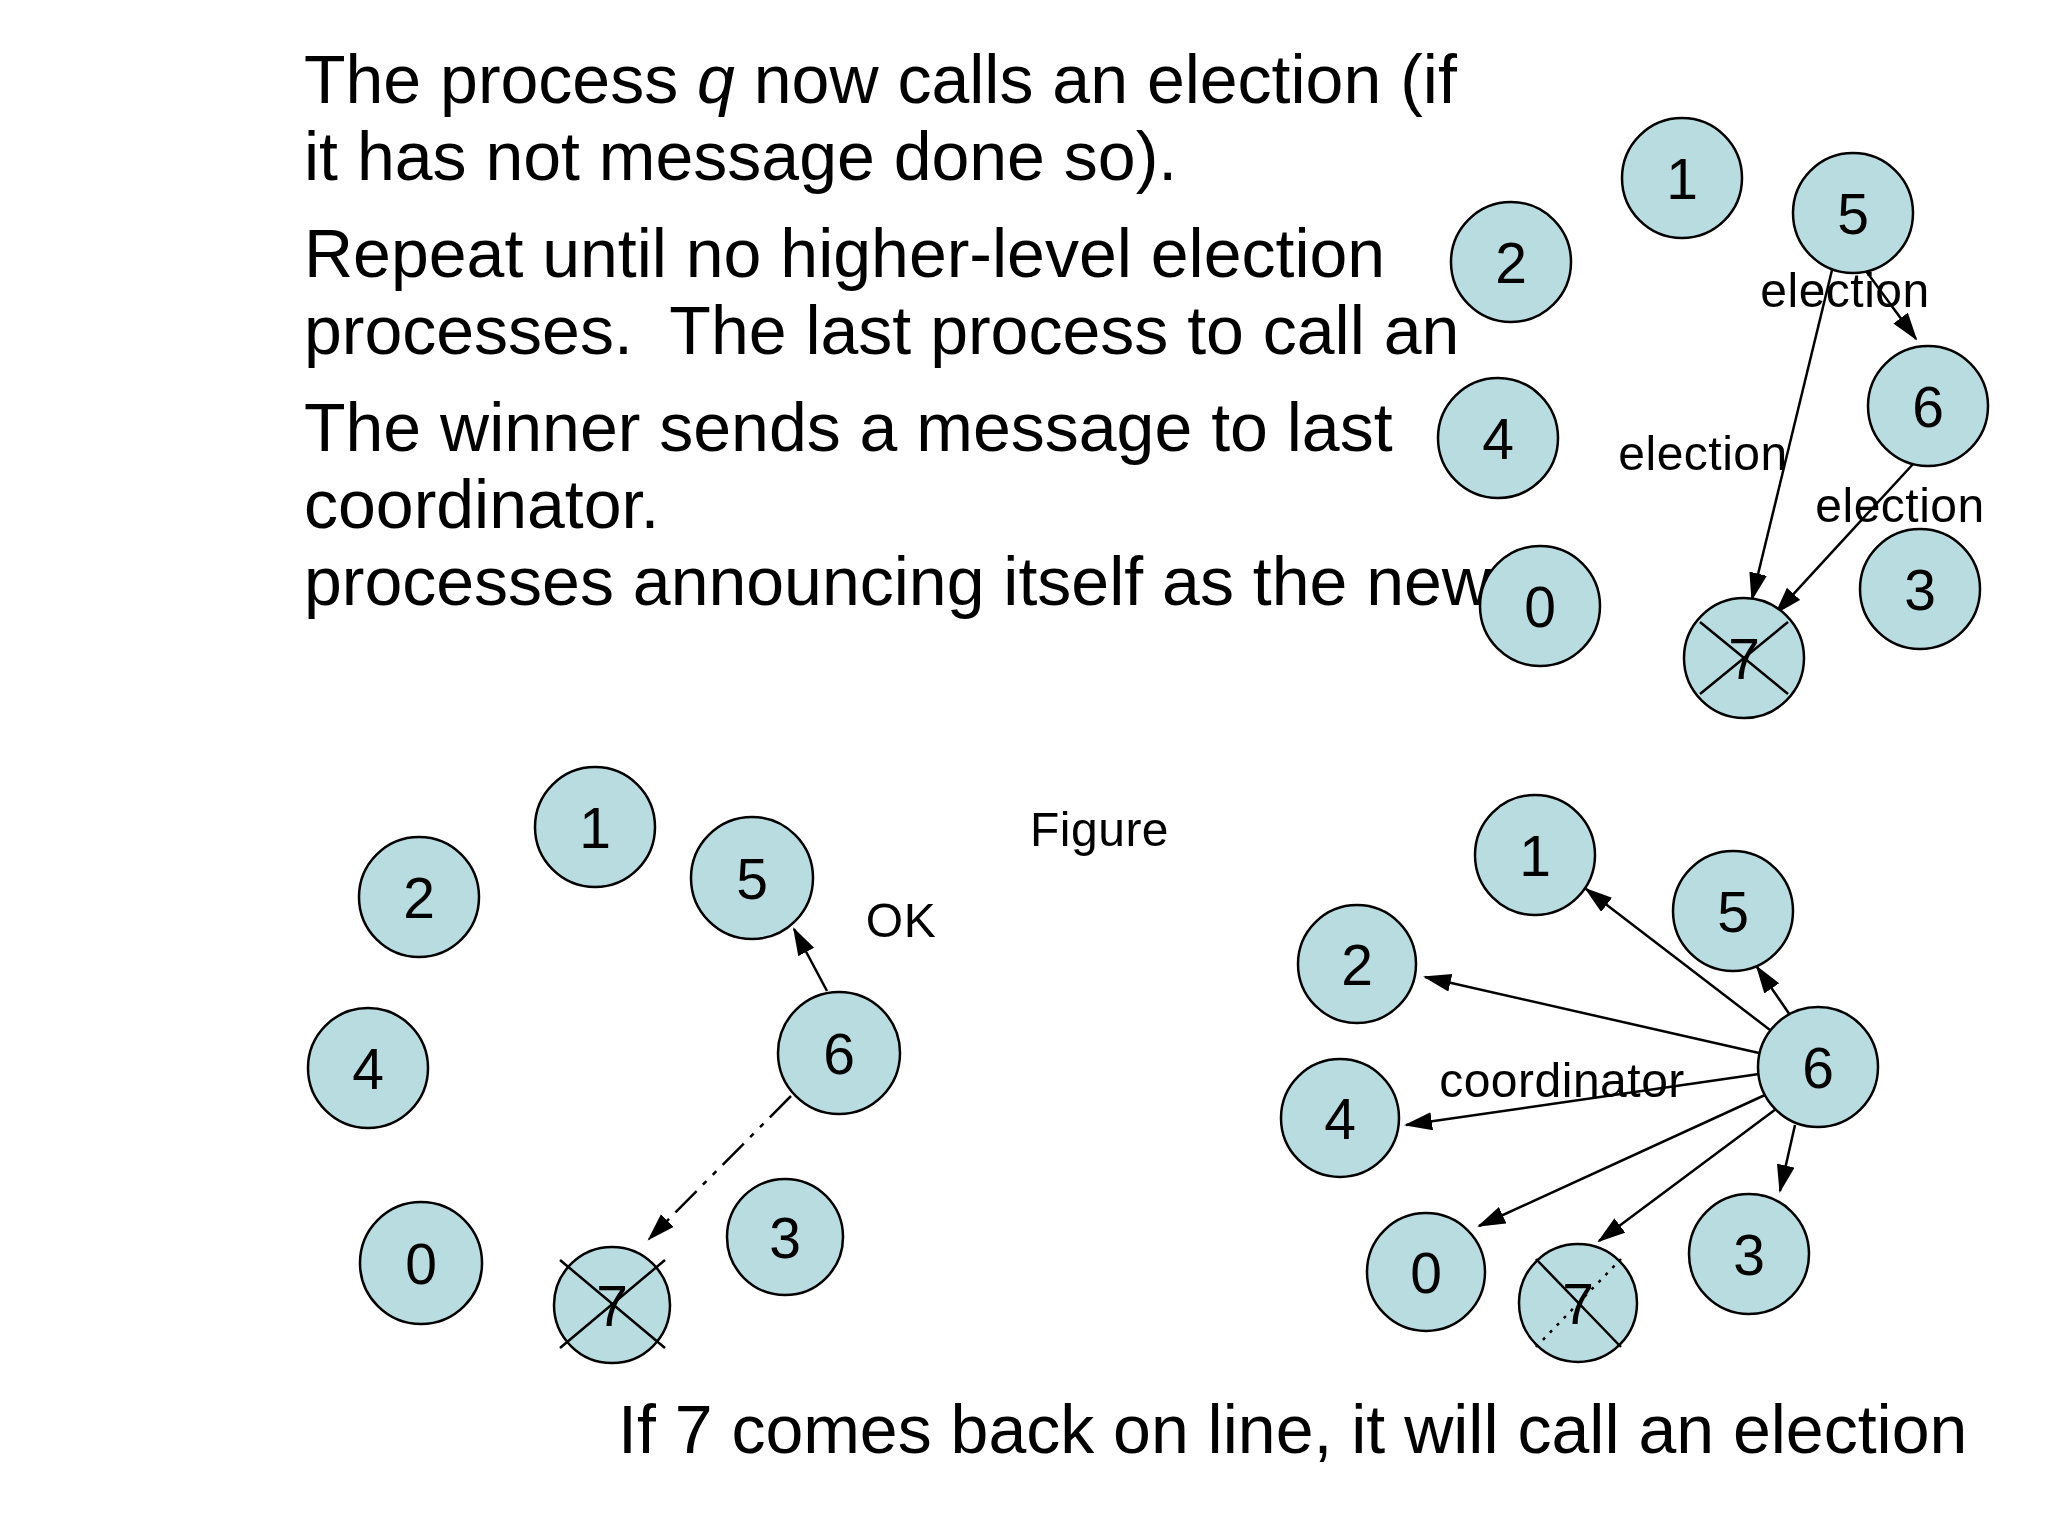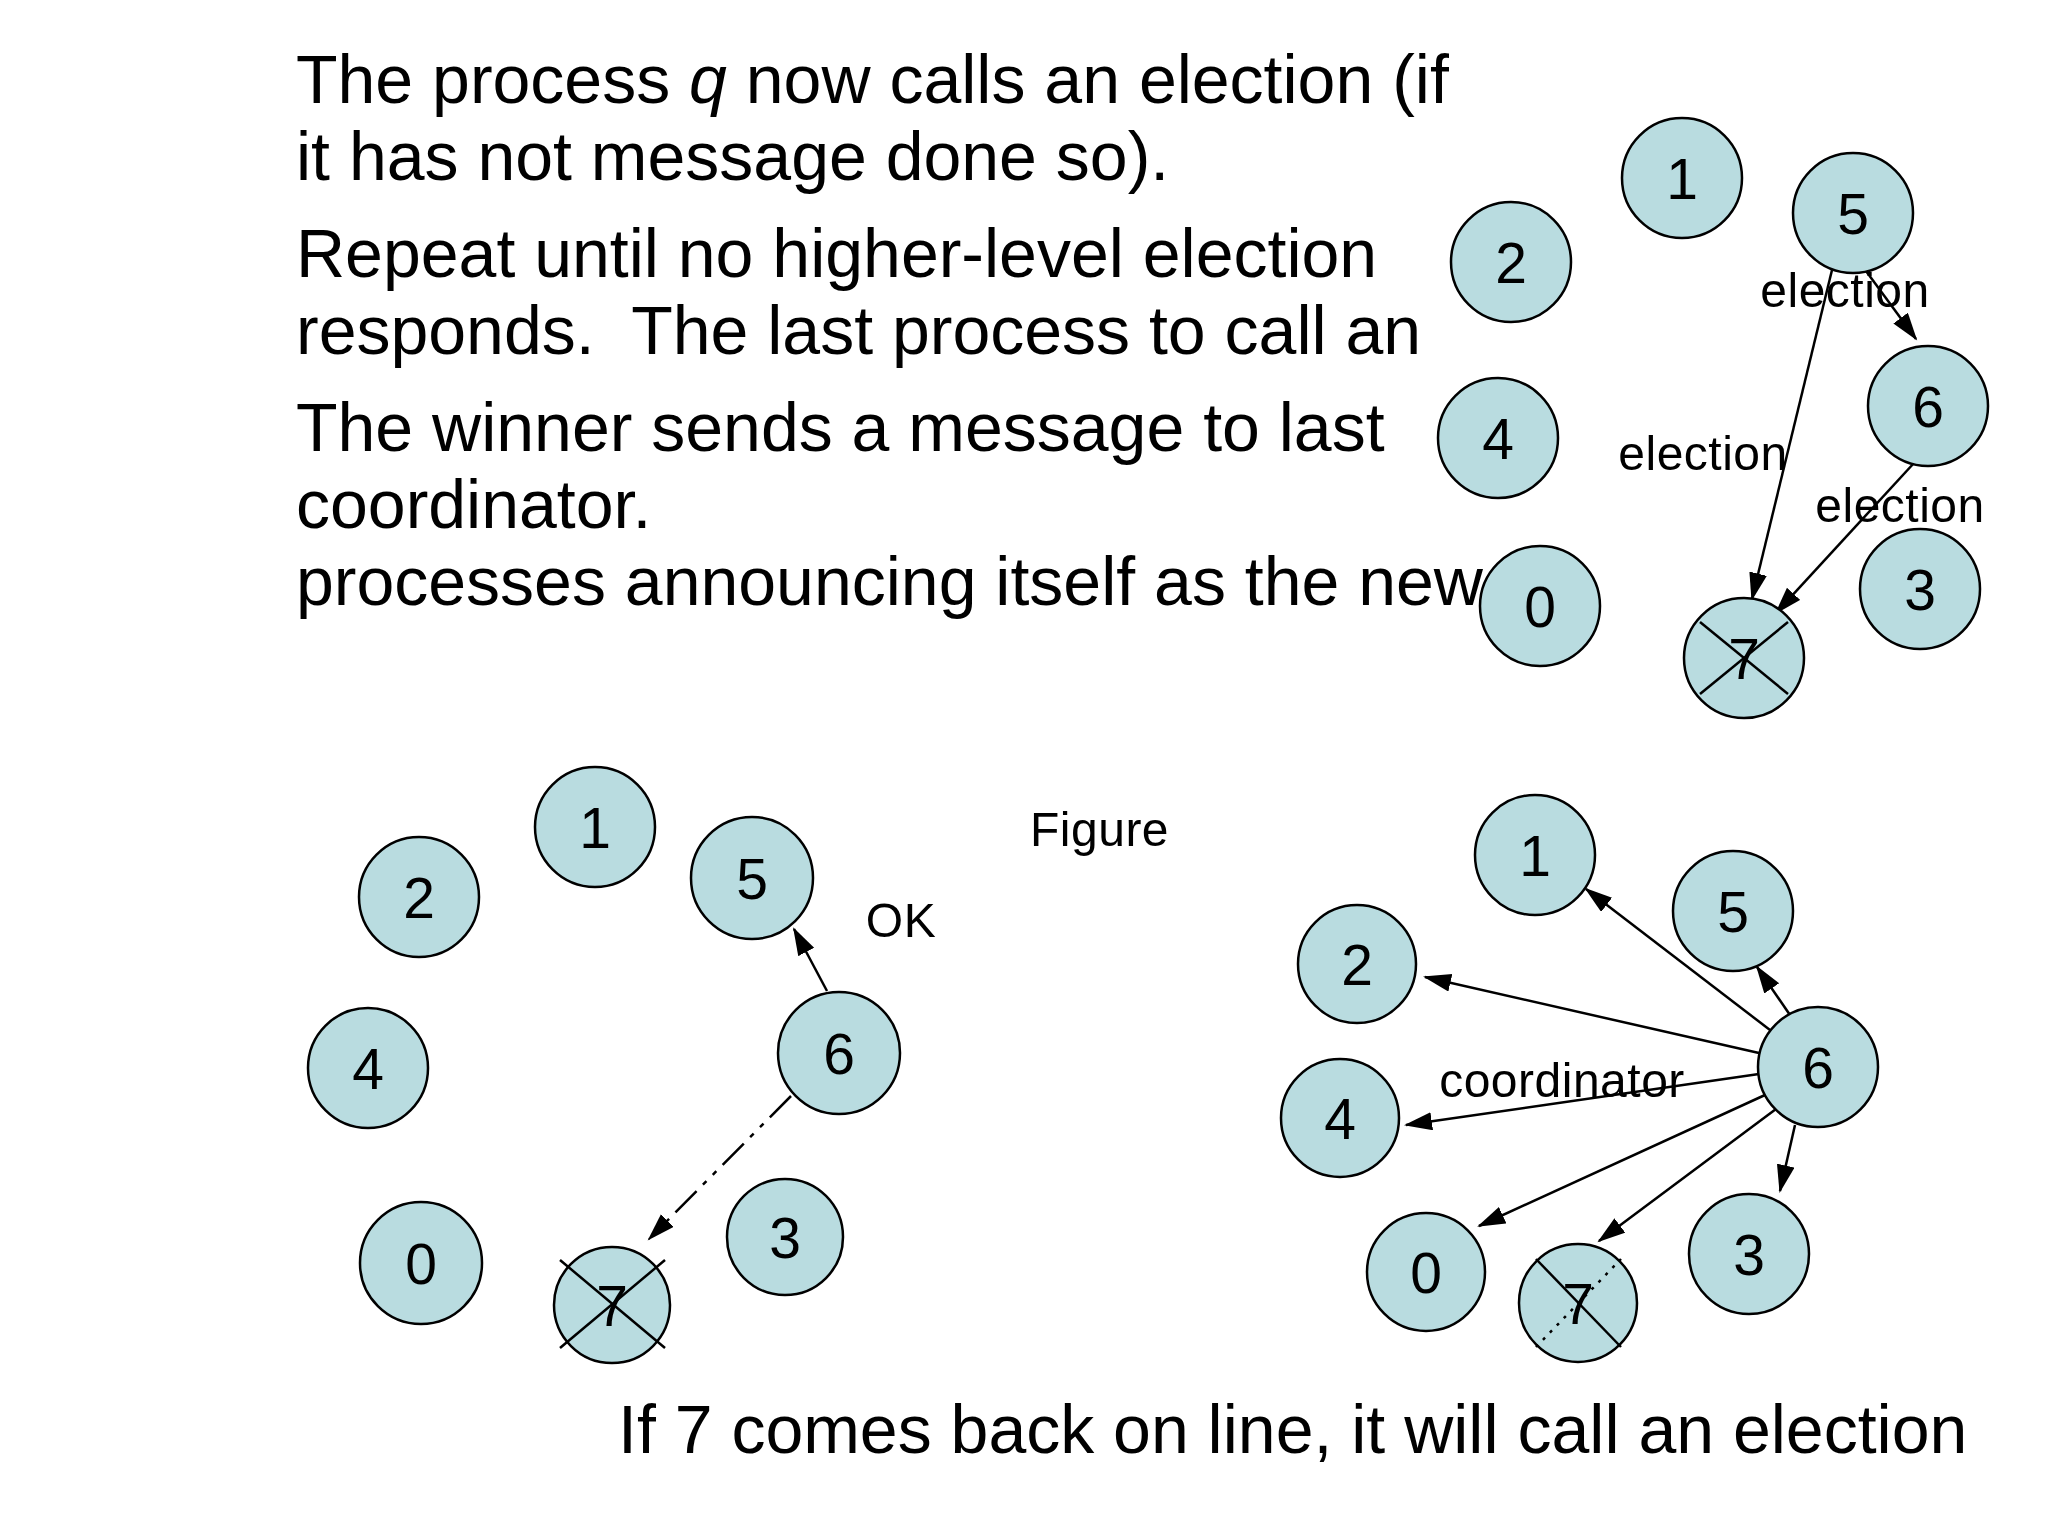--- a/index.html
+++ b/index.html
@@ -13,21 +13,21 @@
   }
   .textblock{
     position:absolute;
     left:292px;top:41px;
     width:1280px;
     font-size:68px;
     line-height:77px;
     color:#000;
   }
   .textblock .line{white-space:pre;}
-  .textblock .para{margin:0 0 0 4px;}
+  .textblock .para{margin:0 0 0 12px;}
   .textblock .para + .para{margin-top:20px;}
   .it{font-style:italic;}
   .caption{
     position:absolute;
     left:618px;top:1391px;
     font-size:68px;
     line-height:77px;
     white-space:pre;
   }
   svg{position:absolute;left:0;top:0;}
@@ -54,21 +54,21 @@
 
 <div class="slide">
 
   <div class="textblock">
     <div class="para">
       <div class="line"><span>The process </span><span class="it">q</span><span> now calls an election (if</span></div>
       <div class="line">it has not message done so).</div>
     </div>
     <div class="para">
       <div class="line">Repeat until no higher-level election</div>
-      <div class="line">responds.  The last process to call an</div>
+      <div class="line">processes.  The last process to call an</div>
     </div>
     <div class="para">
       <div class="line">The winner sends a message to last</div>
       <div class="line">coordinator.</div>
       <div class="line">processes announcing itself as the new</div>
     </div>
   </div>
 
   <svg width="2048" height="1536" viewBox="0 0 2048 1536">
     <defs>

